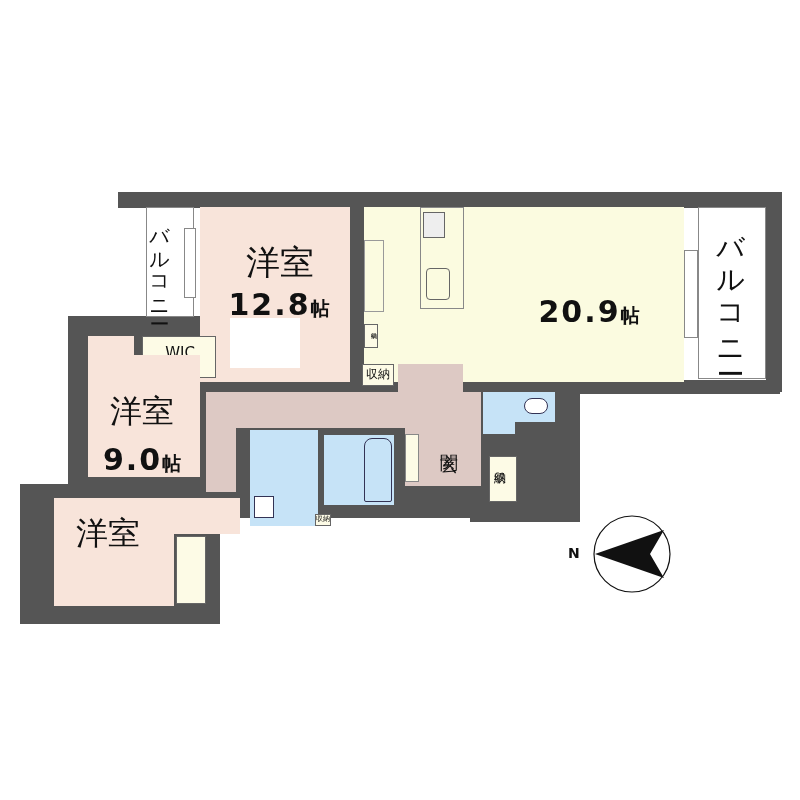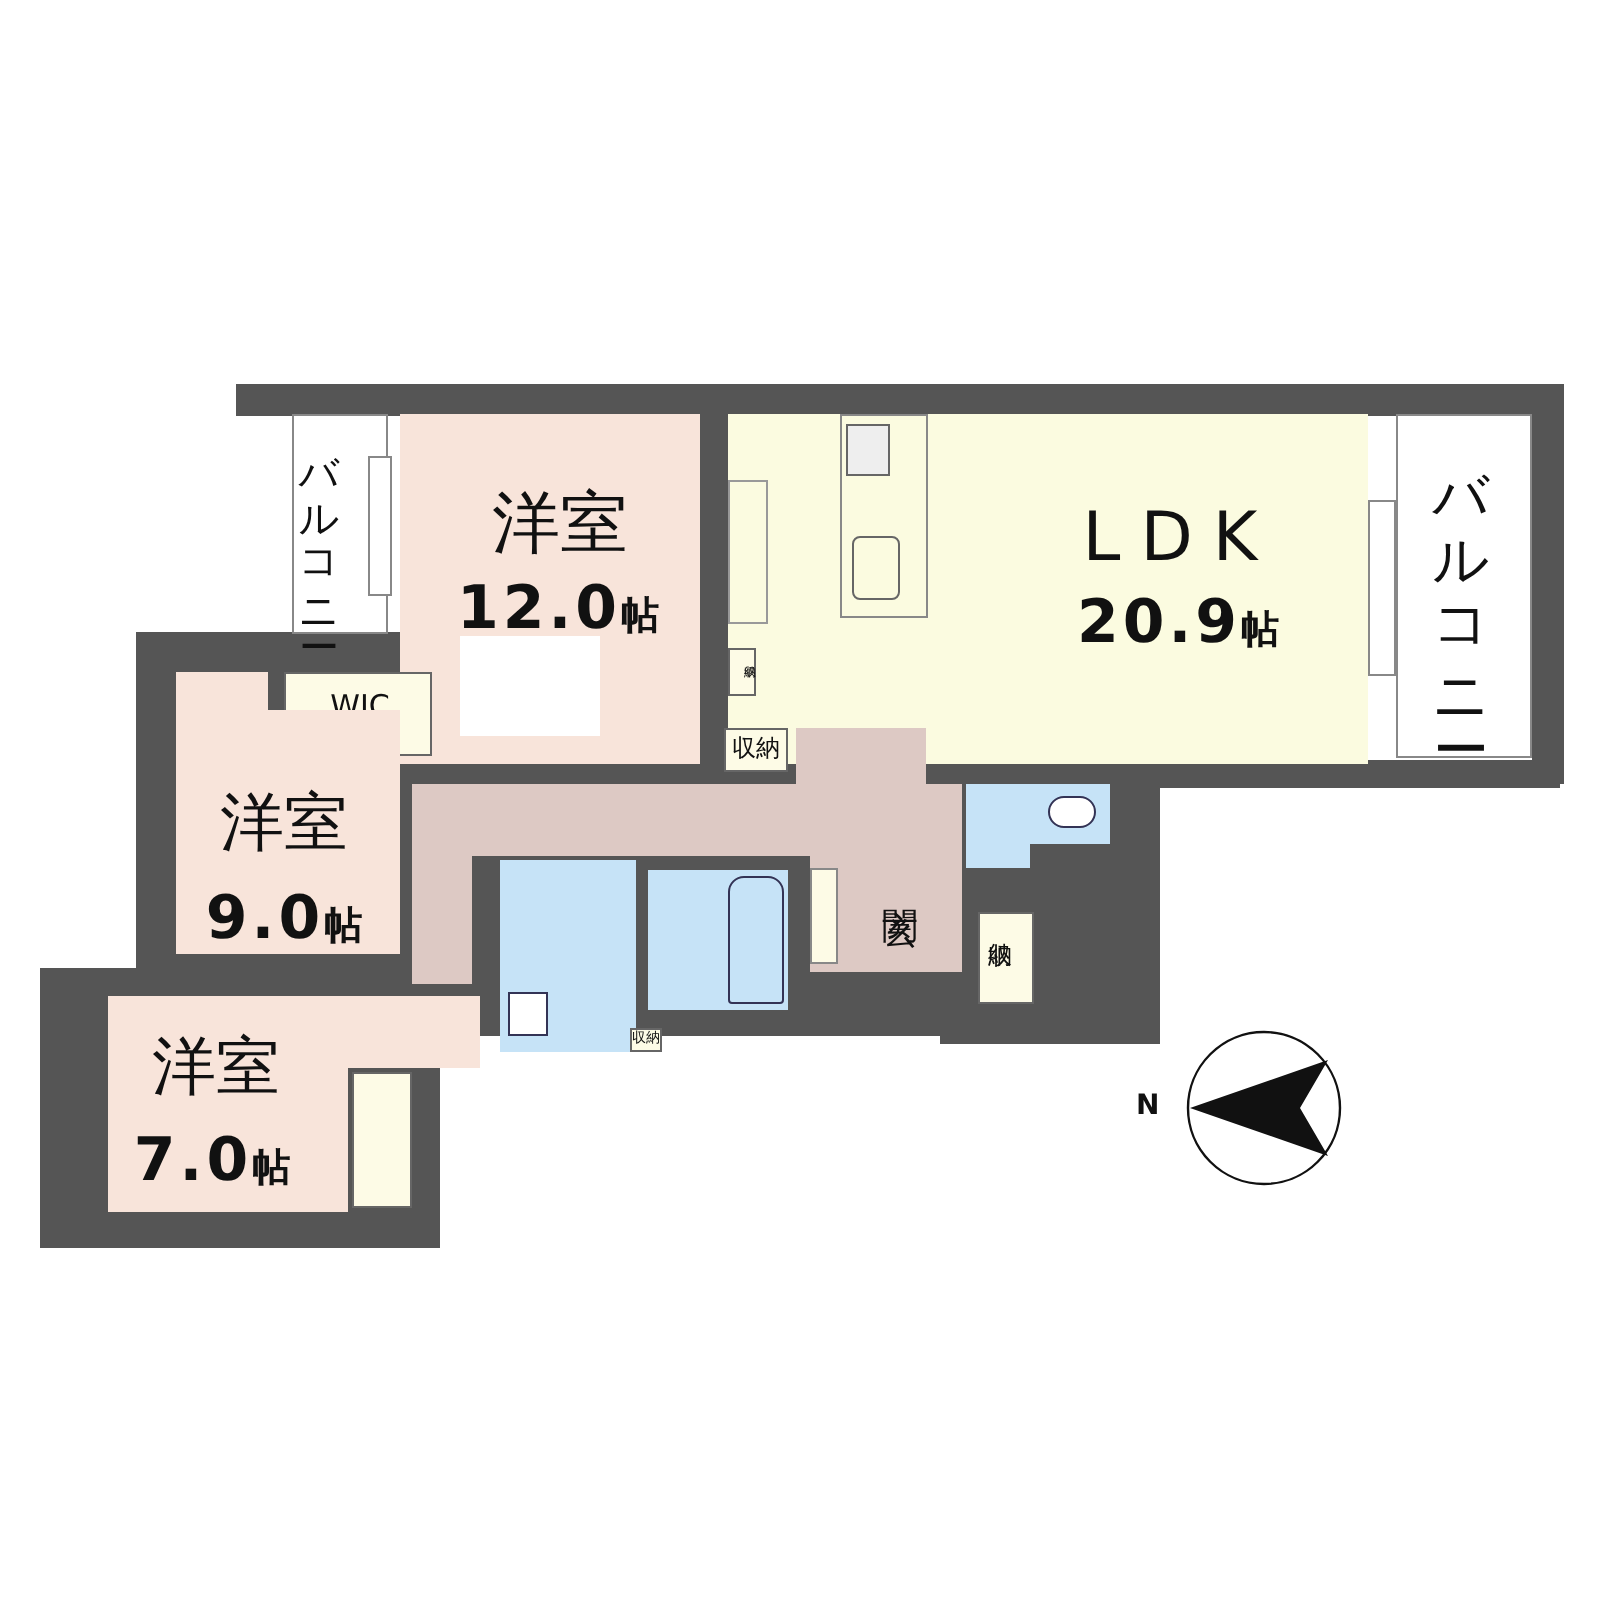--- a/index.html
+++ b/index.html
@@ -38,33 +38,32 @@
   <div class="abs wall" style="left:480px;top:380px;width:300px;height:14px;"></div>
 
   <div class="abs white" style="left:146px;top:207px;width:48px;height:110px;border:1px solid #888;"></div>
   <div class="abs win" style="left:184px;top:228px;width:12px;height:70px;"></div>
   <div class="lbl vert" style="left:150px;top:214px;font-size:20px;letter-spacing:2px;">バルコニー</div>
 
   <div class="abs pink" style="left:200px;top:207px;width:150px;height:175px;"></div>
   <div class="abs pink" style="left:230px;top:318px;width:70px;height:50px;background:#fff;"></div>
   <div class="lbl big" style="left:230px;top:245px;width:100px;">洋室</div>
   <div class="lbl area" style="left:220px;top:290px;width:120px;">
-    <span>12.0</span><small>帖</small>
+    <span>12.8</span><small>帖</small>
   </div>
 
   <div class="abs cream" style="left:142px;top:336px;width:74px;height:42px;border:1px solid #666;"></div>
   <div class="lbl small" style="left:150px;top:346px;width:60px;font-size:15px;font-weight:normal;">WIC</div>
 
   <div class="abs yellow" style="left:364px;top:207px;width:320px;height:175px;"></div>
   <div class="abs yellow" style="left:490px;top:350px;width:194px;height:32px;"></div>
   <div class="abs" style="left:420px;top:207px;width:44px;height:102px;border:1px solid #888;background:#fbfbe0;"></div>
   <div class="abs" style="left:423px;top:212px;width:22px;height:26px;border:1px solid #666;background:#eee;"></div>
   <div class="abs" style="left:426px;top:268px;width:24px;height:32px;border:1px solid #666;border-radius:4px;"></div>
   <div class="abs" style="left:364px;top:240px;width:20px;height:72px;border:1px solid #999;"></div>
-  <div class="lbl" style="left:535px;top:252px;width:110px;font-size:34px;letter-spacing:10px;">LDK</div>
   <div class="lbl area" style="left:525px;top:297px;width:130px;">
     <span>20.9</span><small>帖</small>
   </div>
   <div class="abs cream" style="left:364px;top:324px;width:14px;height:24px;border:1px solid #666;"></div>
   <div class="lbl tiny" style="left:365px;top:328px;width:12px;font-size:6px;writing-mode:vertical-rl;">収納</div>
 
   <div class="abs white" style="left:698px;top:207px;width:68px;height:172px;border:1px solid #888;"></div>
   <div class="abs win" style="left:684px;top:250px;width:14px;height:88px;"></div>
   <div class="lbl vert" style="left:716px;top:216px;">バルコニー</div>
 
@@ -95,22 +94,19 @@
   <div class="abs pink" style="left:88px;top:336px;width:46px;height:20px;"></div>
   <div class="lbl big" style="left:92px;top:395px;width:100px;font-size:32px;">洋室</div>
   <div class="lbl area" style="left:88px;top:445px;width:110px;">
     <span>9.0</span><small>帖</small>
   </div>
 
   <div class="abs pink" style="left:54px;top:498px;width:120px;height:108px;"></div>
   <div class="abs pink" style="left:170px;top:498px;width:70px;height:36px;"></div>
   <div class="abs cream" style="left:176px;top:536px;width:30px;height:68px;border:1px solid #666;"></div>
   <div class="lbl big" style="left:58px;top:517px;width:100px;font-size:32px;">洋室</div>
-  <div class="lbl area" style="left:52px;top:566px;width:110px;">
-    <span>7.0</span><small>帖</small>
-  </div>
 
   <div class="lbl" style="left:568px;top:546px;font-size:14px;font-weight:bold;">N</div>
   <svg class="abs" style="left:592px;top:514px;" width="80" height="80" viewBox="0 0 80 80">
     <circle cx="40" cy="40" r="38" fill="#fff" stroke="#111" stroke-width="1.2"></circle>
     <polygon points="3,40 72,16 58,40 72,64" fill="#111"></polygon>
   </svg>
 </div>
 
 </body></html>

